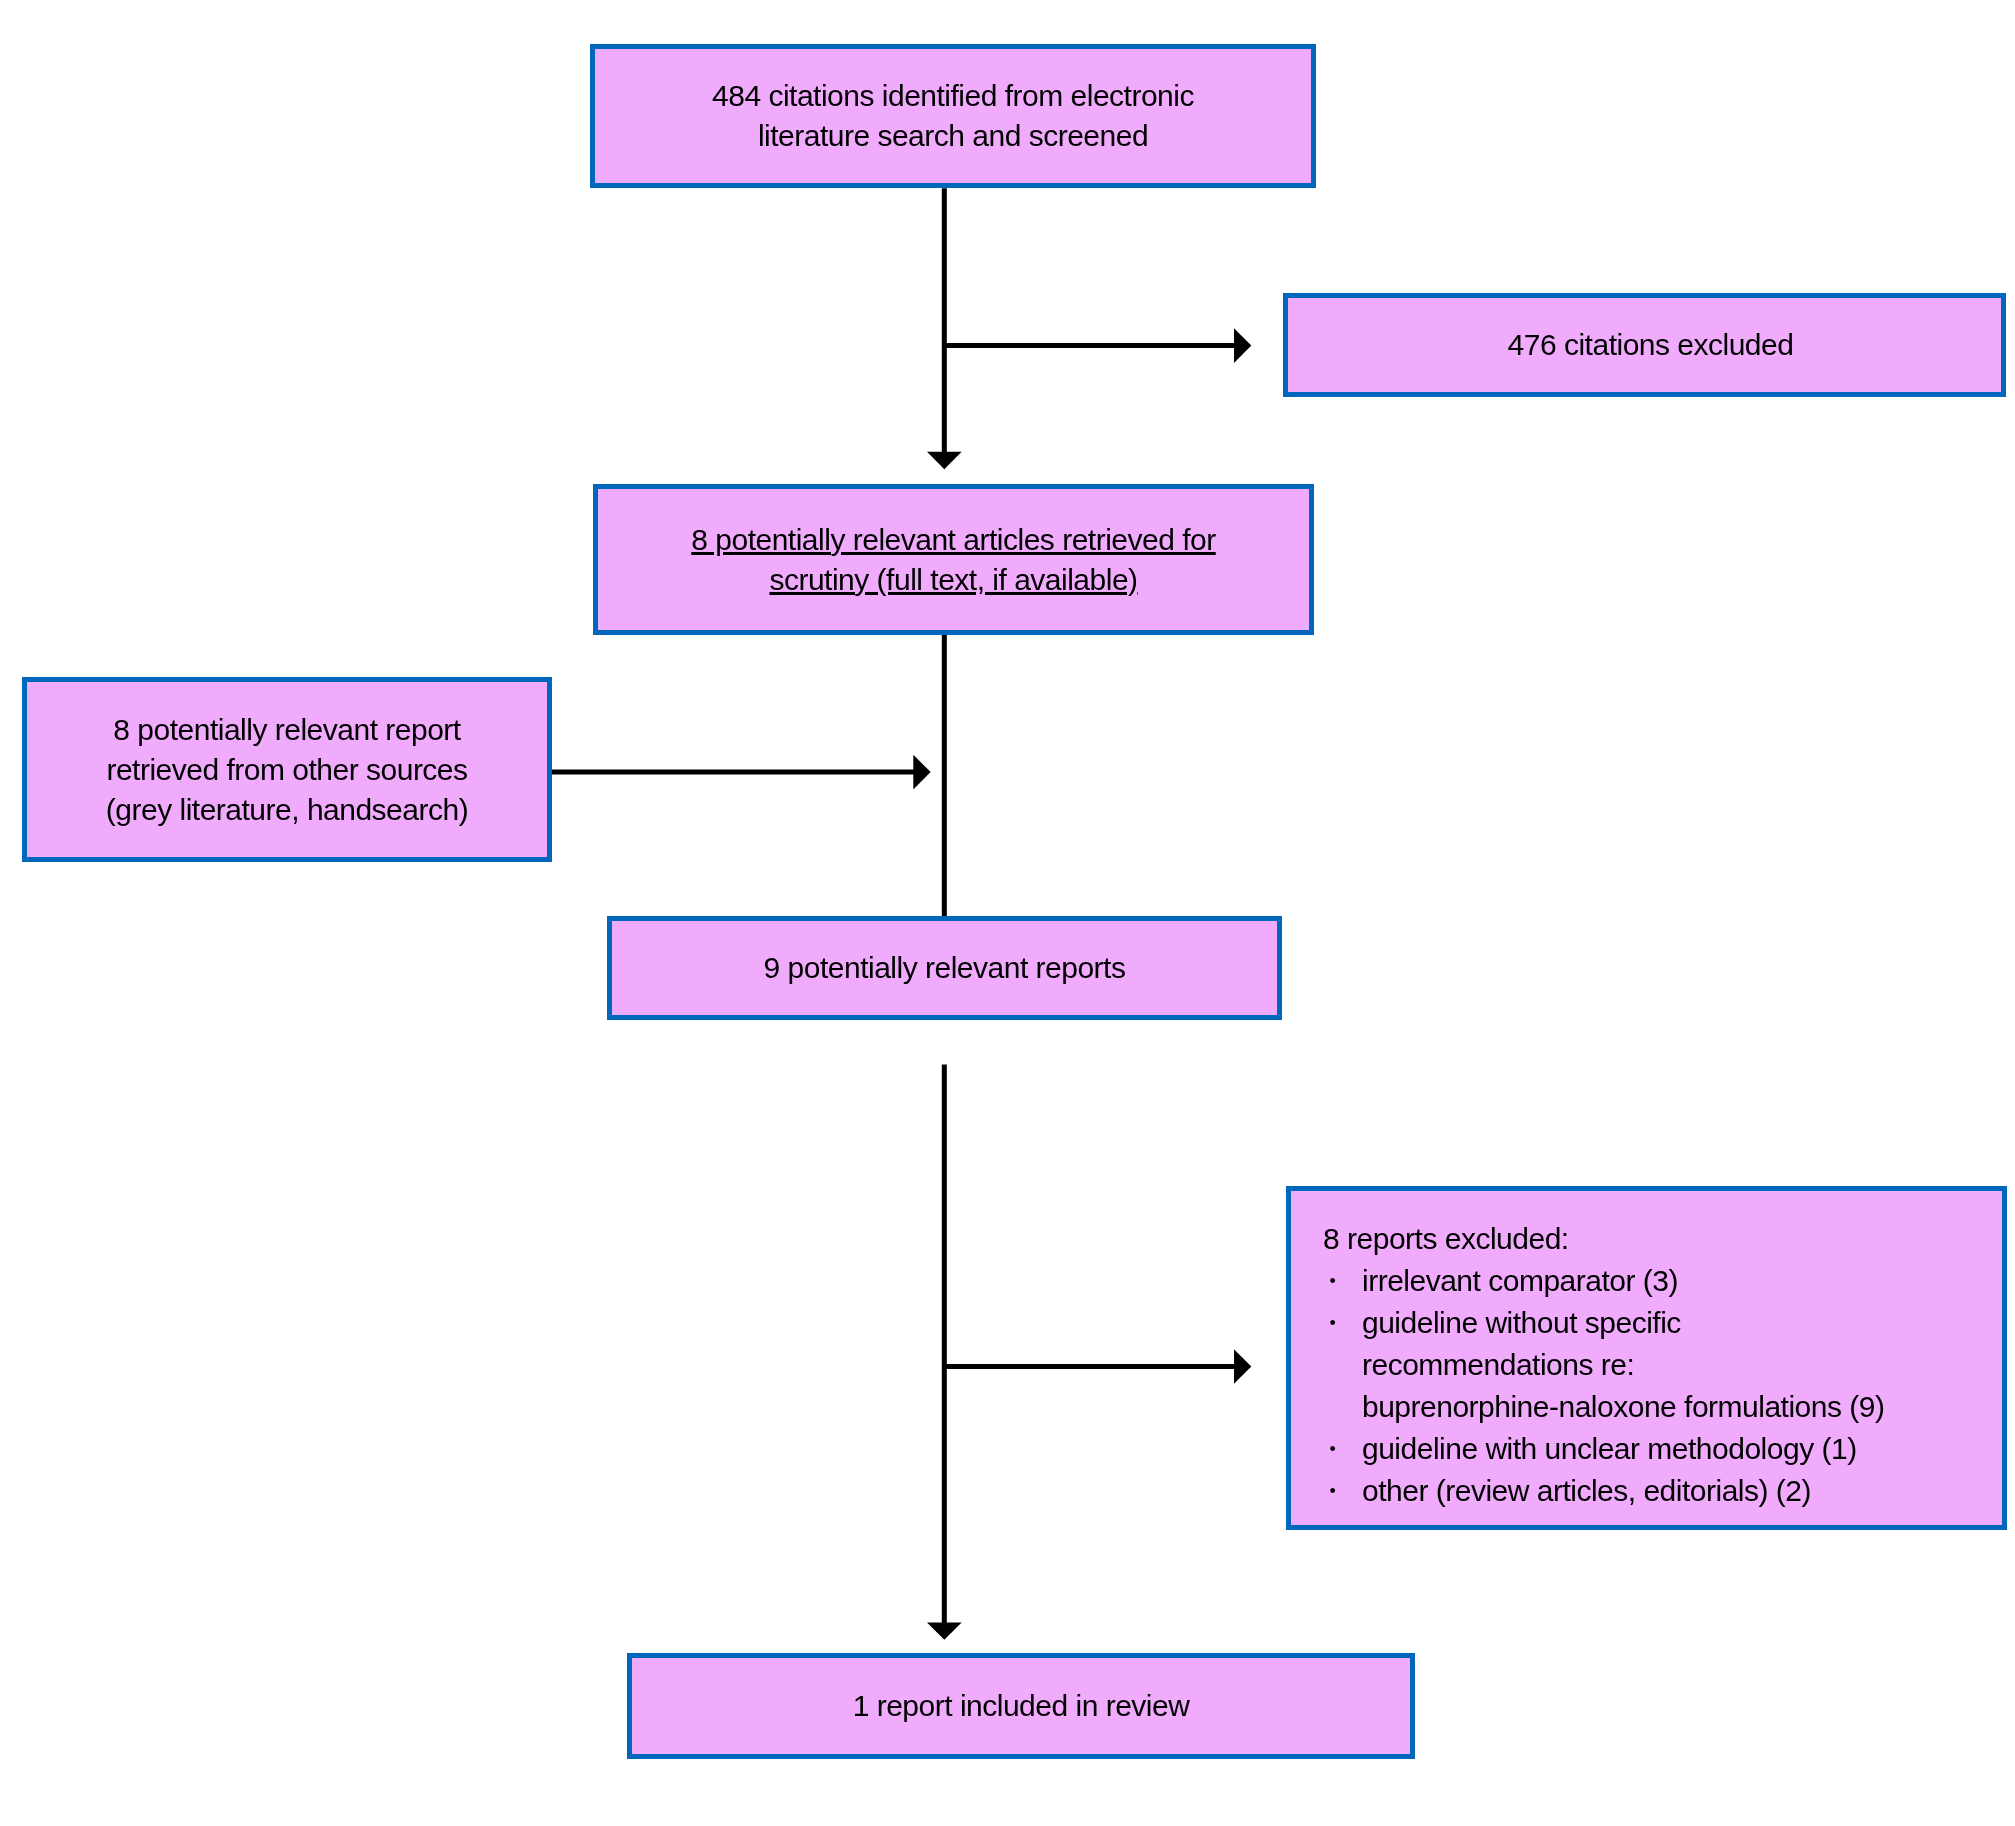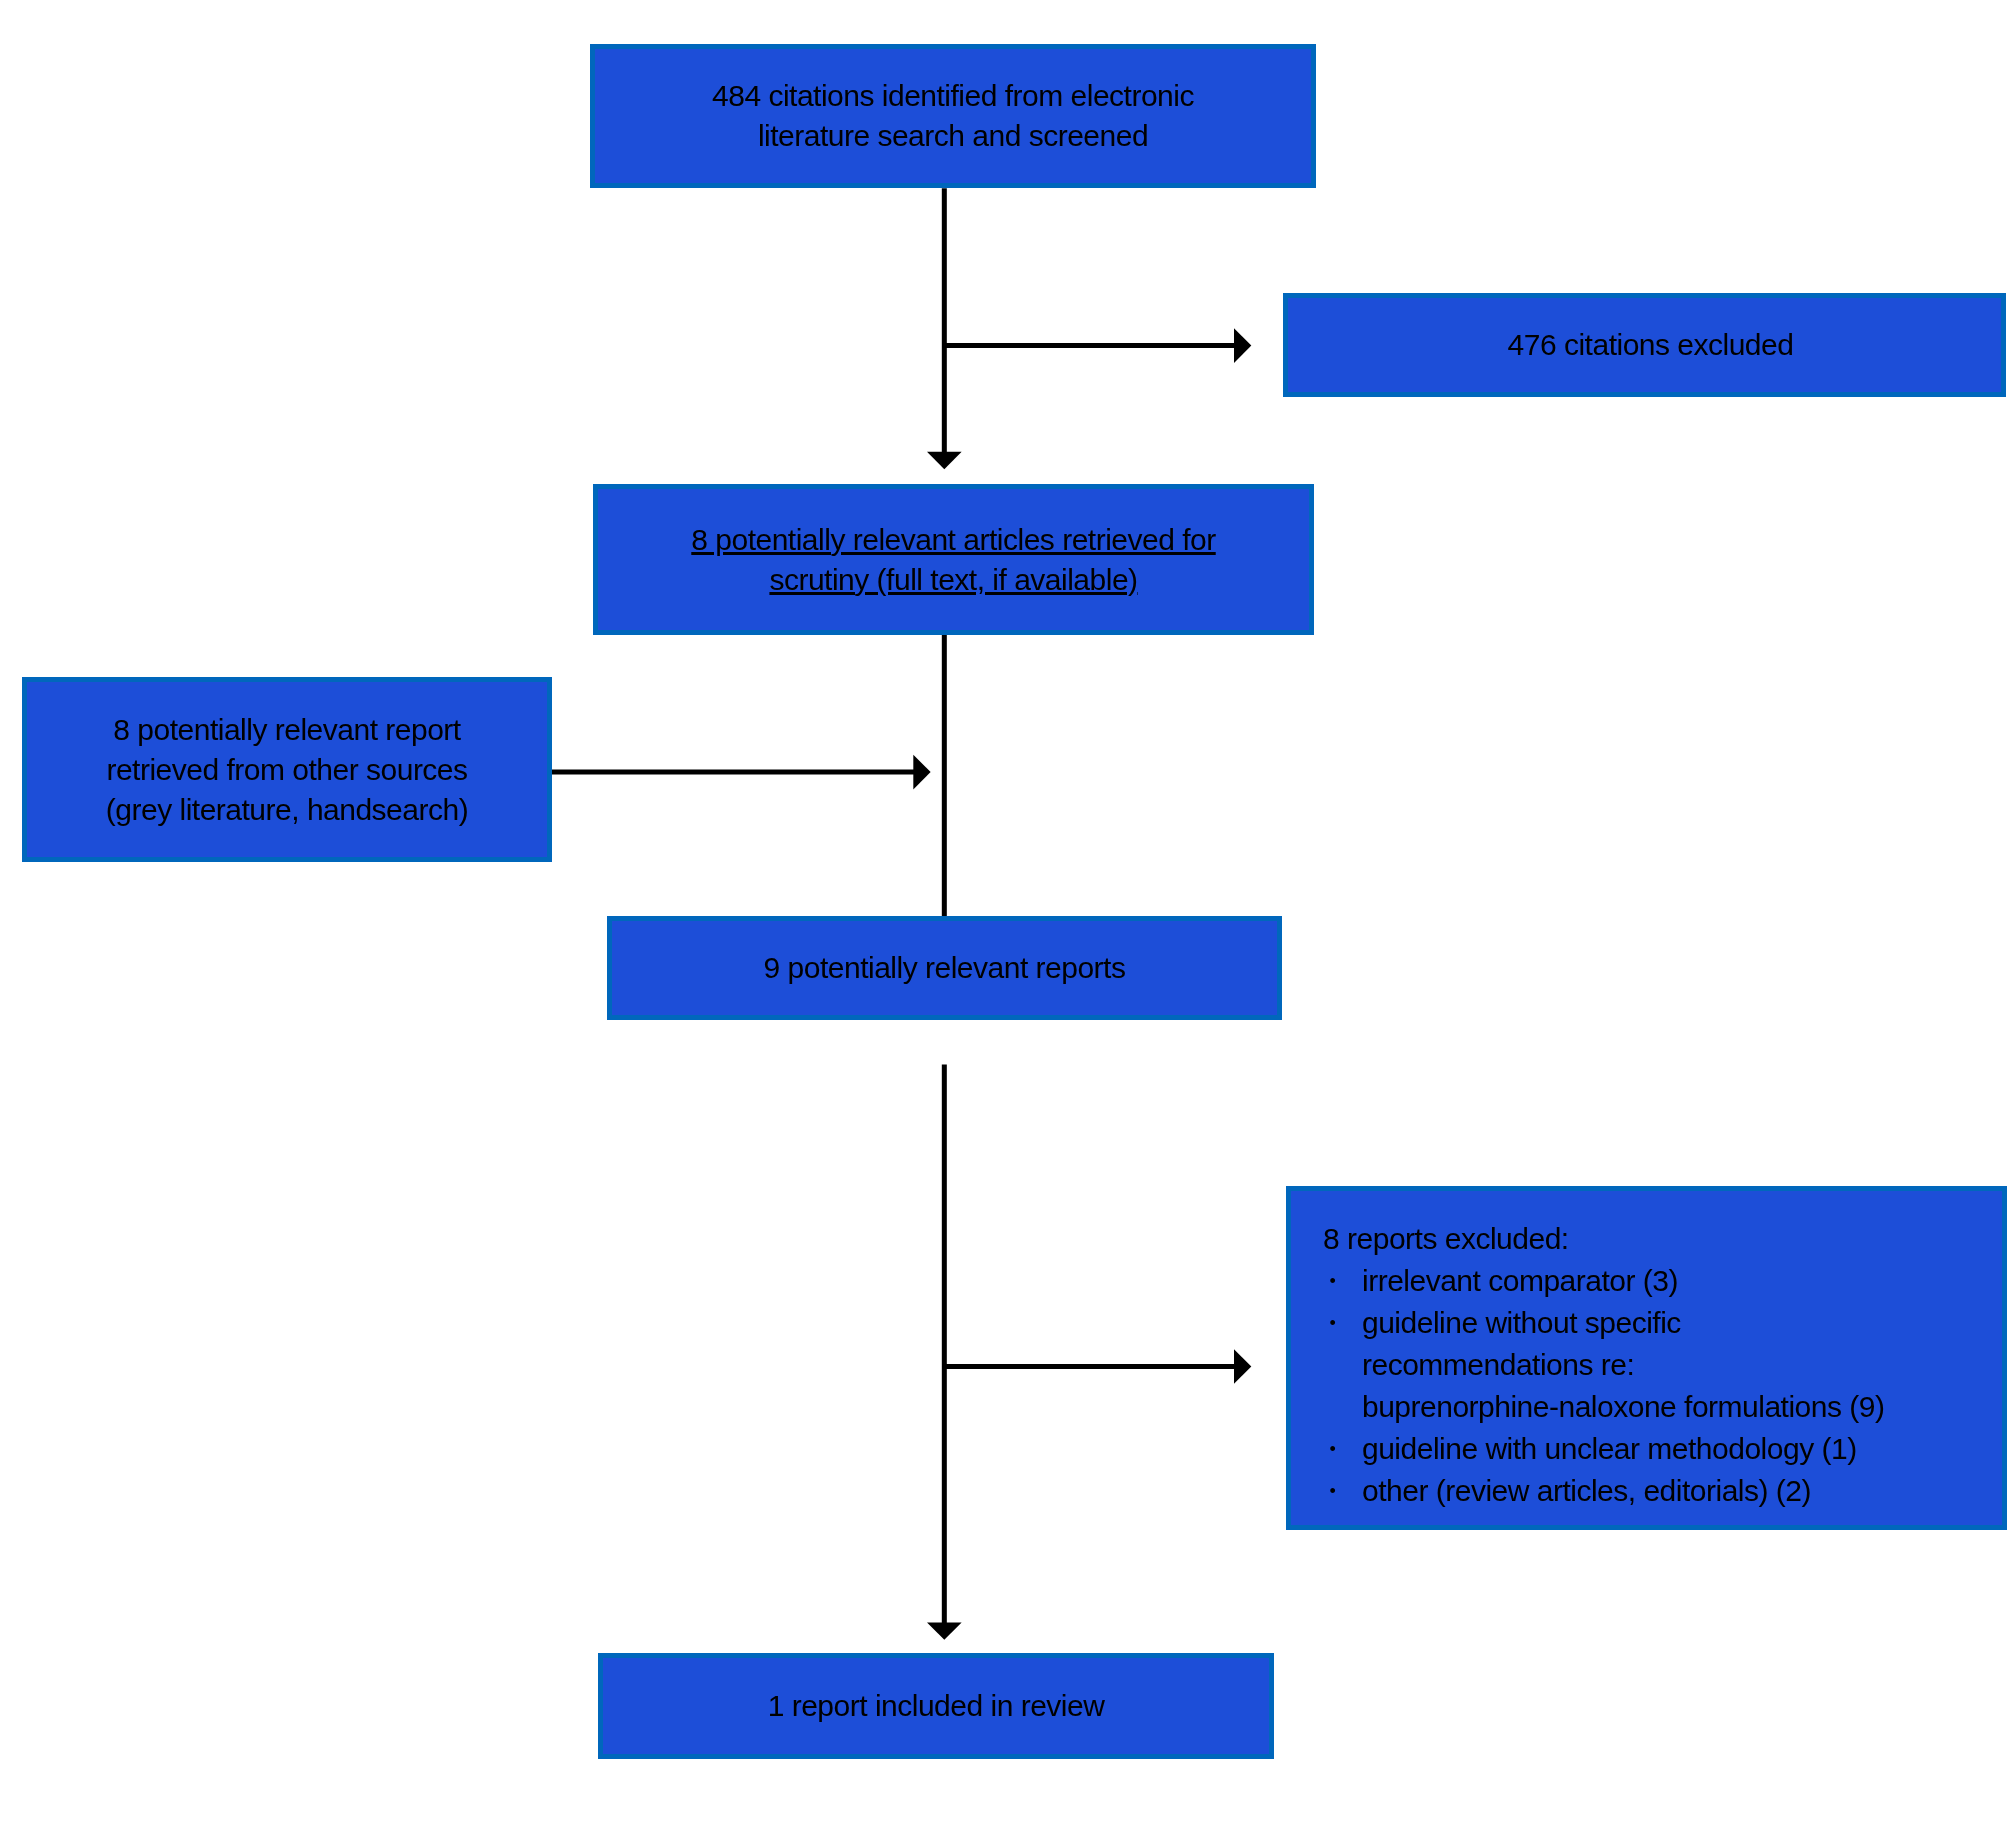--- a/index.html
+++ b/index.html
@@ -13,21 +13,21 @@
   }
   .arrows {
     position: absolute;
     left: 0; top: 0;
     width: 2015px; height: 1827px;
   }
   .box {
     position: absolute;
     box-sizing: border-box;
     border: 5px solid #0067bc;
-    background: #1d4ed8;
+    background: #f0abfc;
   }
   .center {
     display: flex;
     align-items: center;
     justify-content: center;
     text-align: center;
   }
   .box-text {
     font-size: 30px;
     line-height: 40px;
@@ -35,21 +35,21 @@
     white-space: pre-line;
   }
   
   .box-identified        { left: 590px; top: 44px;   width: 726px; height: 144px; }
   .box-citations-excl    { left: 1283px; top: 293px;  width: 723px; height: 104px; padding-left: 12px; }
   .box-retrieved         { left: 593px; top: 484px; width: 721px; height: 151px; text-decoration: underline; }
   .box-other-sources     { left: 22px;   top: 677px; width: 530px; height: 185px; }
   .box-relevant          { left: 607px; top: 916px; width: 675px; height: 104px; }
   .box-reports-excl      { left: 1286px; top: 1186px; width: 721px; height: 344px;
                            padding: 26.5px 18px 18px 32px; }
-  .box-included          { left: 598px; top: 1653px; width: 676px; height: 106px; }
+  .box-included          { left: 627px; top: 1653px; width: 788px; height: 106px; }
 
   .excluded-title {
     font-size: 30px;
     line-height: 42px;
     letter-spacing: -0.5px;
   }
   ul.bullets {
     list-style: none;
     margin: 0;
     padding: 0;

